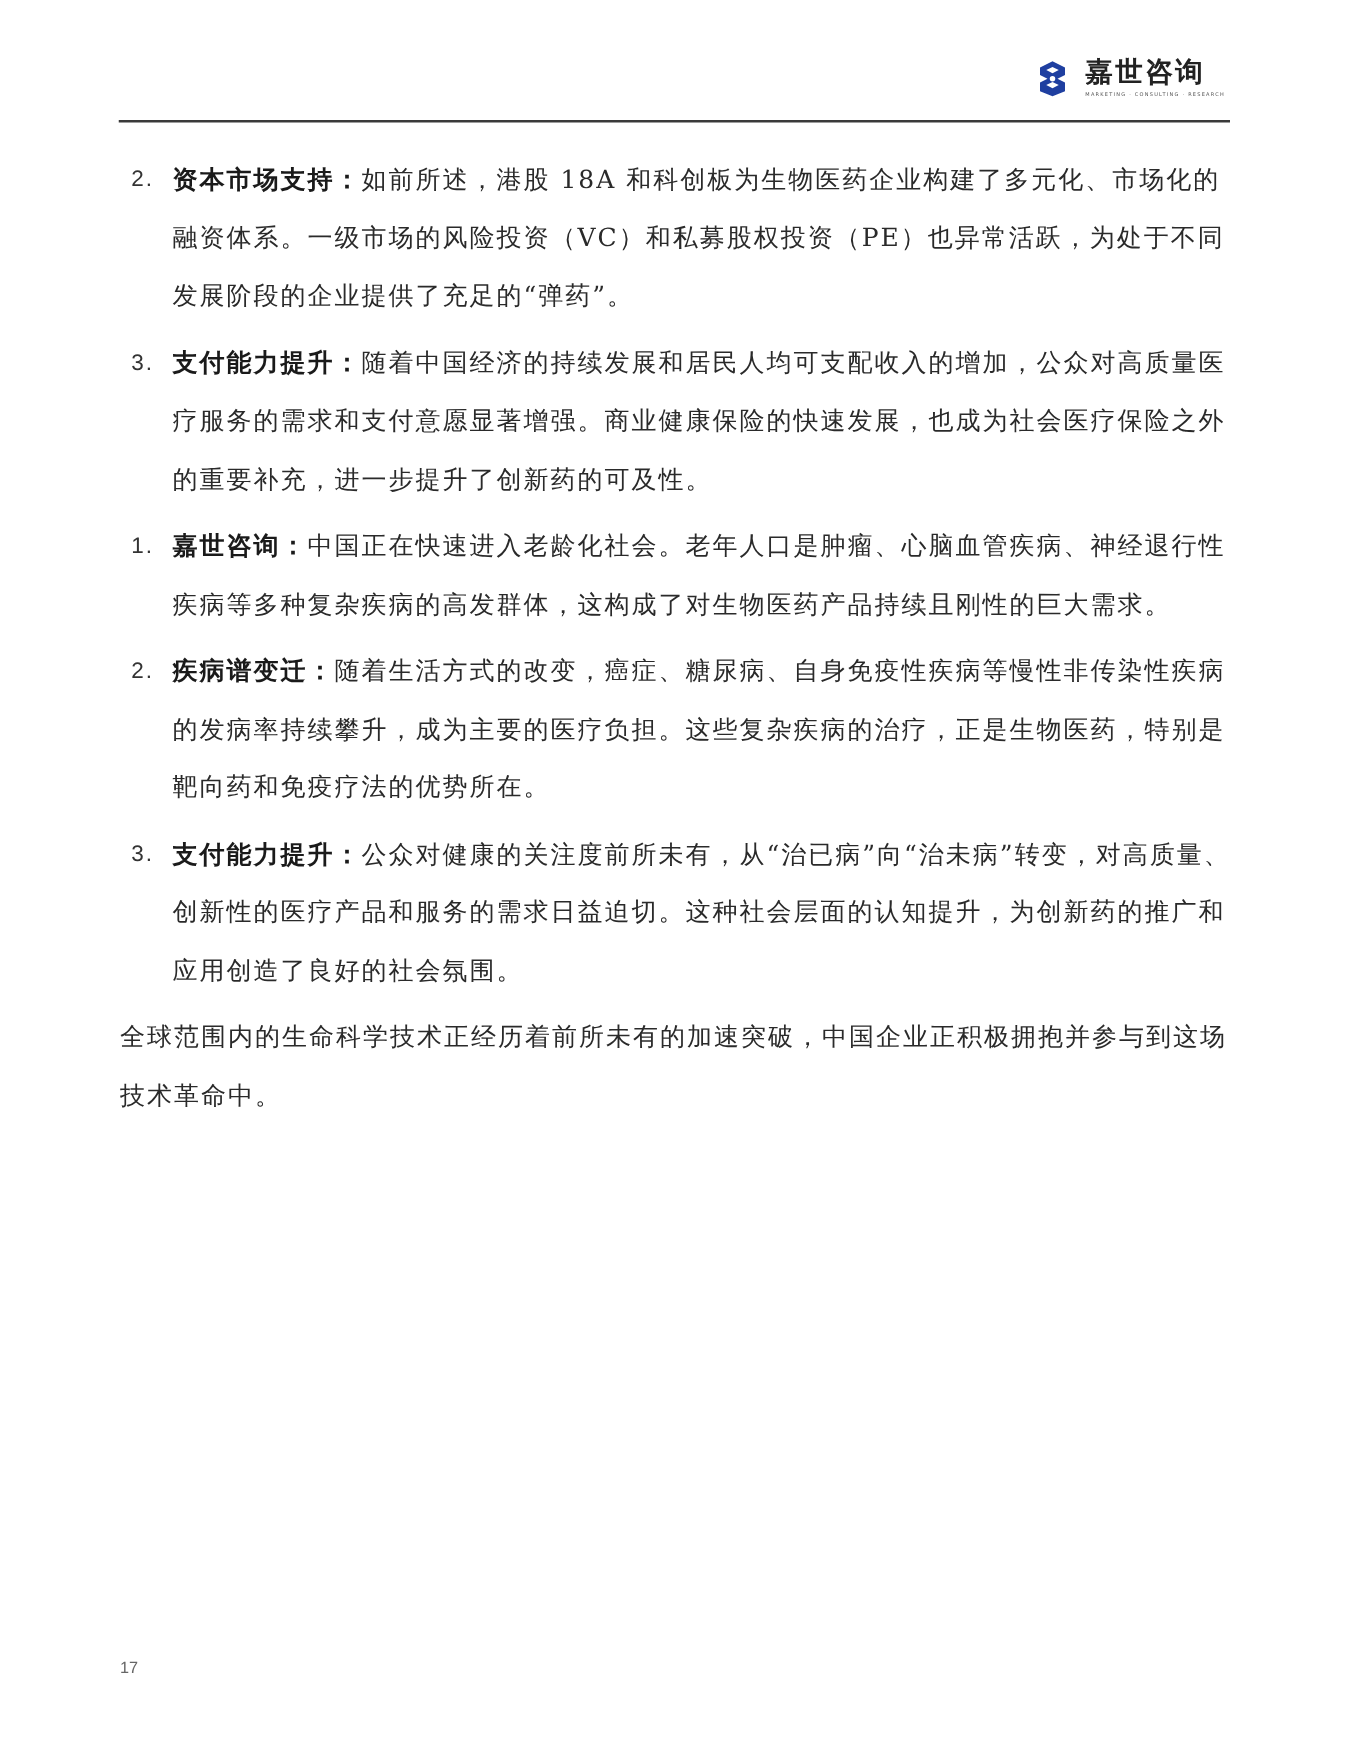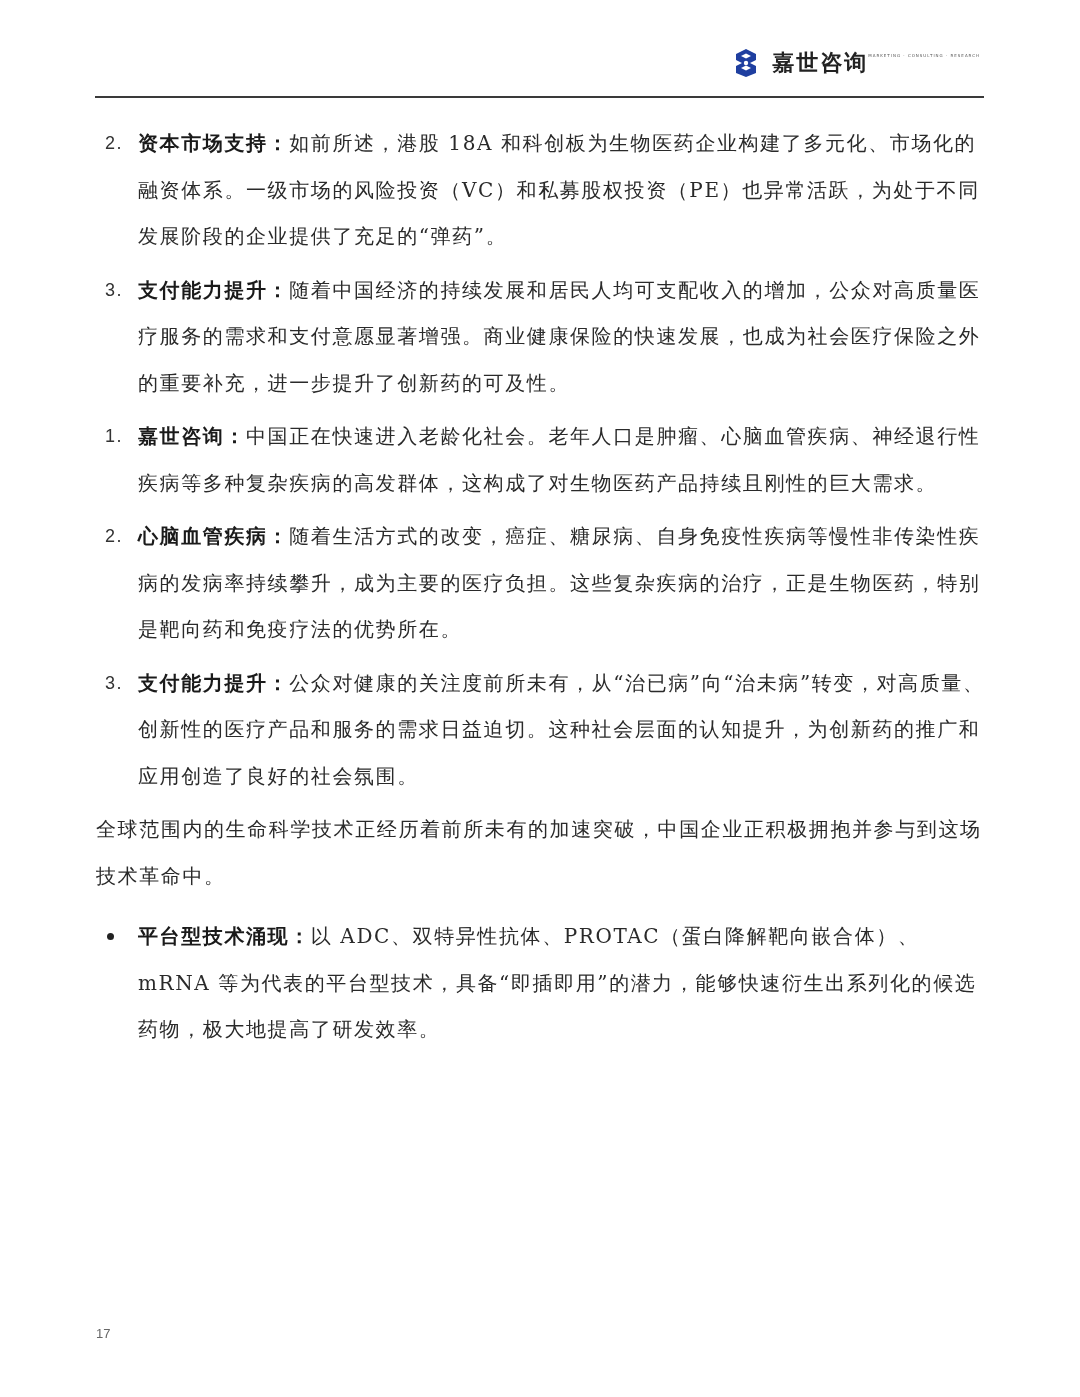--- a/index.html
+++ b/index.html
@@ -1,21 +1,21 @@
 <!DOCTYPE html>
 <html><head>
 <meta charset="utf-8">
 <style>
   html, body { margin: 0; padding: 0; background: #ffffff; }
   body { width: 1080px; height: 1397px; position: relative; overflow: hidden;
          font-family: "DejaVu Serif", "Liberation Serif", serif; color: #2a2a2a; }
   .header { position: absolute; left: 95px; right: 96px; top: 40px; height: 56px; border-bottom: 2px solid #3a3a3a; }
   .logo { position: absolute; right: 4px; top: 6px; display: flex; align-items: center; }
   .logo-mark { width: 34px; height: 34px; margin-right: 8px; }
-  .logo-text { display: flex; flex-direction: row; }
+  .logo-text { display: flex; flex-direction: column; }
   .logo-title { font-family: "DejaVu Sans", sans-serif; font-weight: bold; font-size: 22px; color: #222; letter-spacing: 2px; line-height: 24px; }
   .logo-sub { font-family: "DejaVu Sans", sans-serif; font-size: 4px; color: #555; letter-spacing: 1px; line-height: 6px; margin-top: 2px; }
 
   .content { position: absolute; left: 96px; top: 120px; width: 890px; }
   .item { position: relative; padding-left: 42px; font-size: 20px; line-height: 46.5px; letter-spacing: 1.6px; margin-bottom: 7px; }
   .item .num { position: absolute; left: 9px; top: 0; font-family: "Liberation Sans", sans-serif; font-size: 18px; color: #333; }
   .item .bullet { position: absolute; left: 11px; top: 20px; width: 7px; height: 7px; border-radius: 50%; background: #222; }
   .item b { font-weight: bold; color: #1a1a1a; text-align: right; }
   .h3 { font-family: "DejaVu Sans", sans-serif; font-size: 21.5px; color: #7a1a45; font-weight: bold; line-height: 30px; margin: 22px 0 16px 0; letter-spacing: 0.4px; }
   .para { font-size: 20px; line-height: 46.5px; letter-spacing: 1.6px; margin-bottom: 7px; }
@@ -52,31 +52,27 @@
   </div>
 
 
   <div class="item">
     <span class="num">1.</span>
     <b>嘉世咨询：</b><span>中国正在快速进入老龄化社会。老年人口是肿瘤、心脑血管疾病、神经退行性疾病等多种复杂疾病的高发群体，这构成了对生物医药产品持续且刚性的巨大需求。</span>
   </div>
 
   <div class="item">
     <span class="num">2.</span>
-    <b>心脑血管疾病：</b><span>随着生活方式的改变，癌症、糖尿病、自身免疫性疾病等慢性非传染性疾病的发病率持续攀升，成为主要的医疗负担。这些复杂疾病的治疗，正是生物医药，特别是靶向药和免疫疗法的优势所在。</span>
+    <b>疾病谱变迁：</b><span>随着生活方式的改变，癌症、糖尿病、自身免疫性疾病等慢性非传染性疾病的发病率持续攀升，成为主要的医疗负担。这些复杂疾病的治疗，正是生物医药，特别是靶向药和免疫疗法的优势所在。</span>
   </div>
 
   <div class="item">
     <span class="num">3.</span>
     <b>支付能力提升：</b><span>公众对健康的关注度前所未有，从“治已病”向“治未病”转变，对高质量、创新性的医疗产品和服务的需求日益迫切。这种社会层面的认知提升，为创新药的推广和应用创造了良好的社会氛围。</span>
   </div>
 
 
   <div class="para">全球范围内的生命科学技术正经历着前所未有的加速突破，中国企业正积极拥抱并参与到这场技术革命中。</div>
 
-  <div class="item" style="margin-top:14px;">
-    <span class="bullet"></span>
-    <b>平台型技术涌现：</b><span>以 ADC、双特异性抗体、PROTAC（蛋白降解靶向嵌合体）、mRNA 等为代表的平台型技术，具备“即插即用”的潜力，能够快速衍生出系列化的候选药物，极大地提高了研发效率。</span>
-  </div>
 
 </div>
 
 <div class="page-number">17</div>
 
 </body></html>

